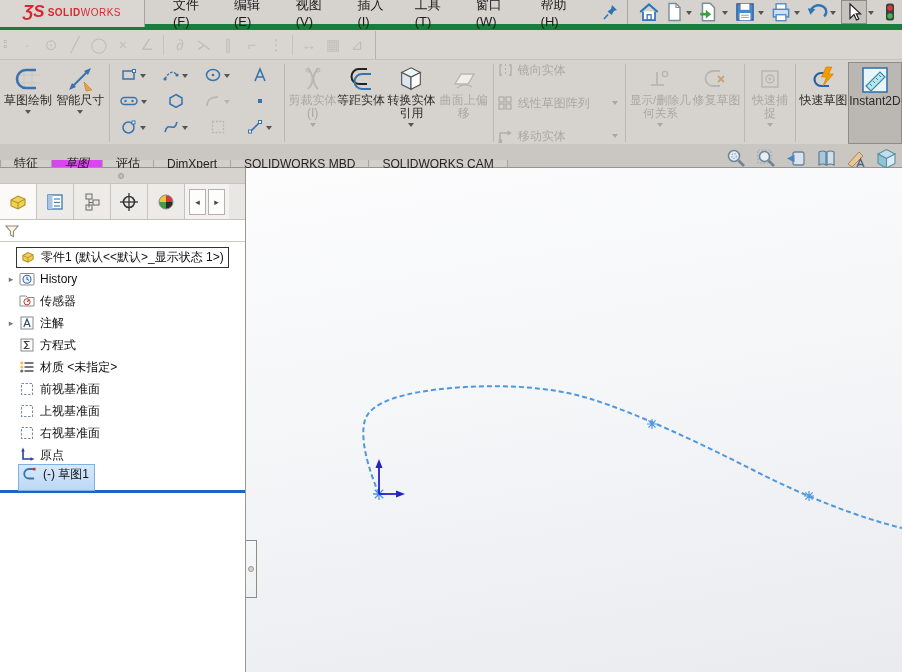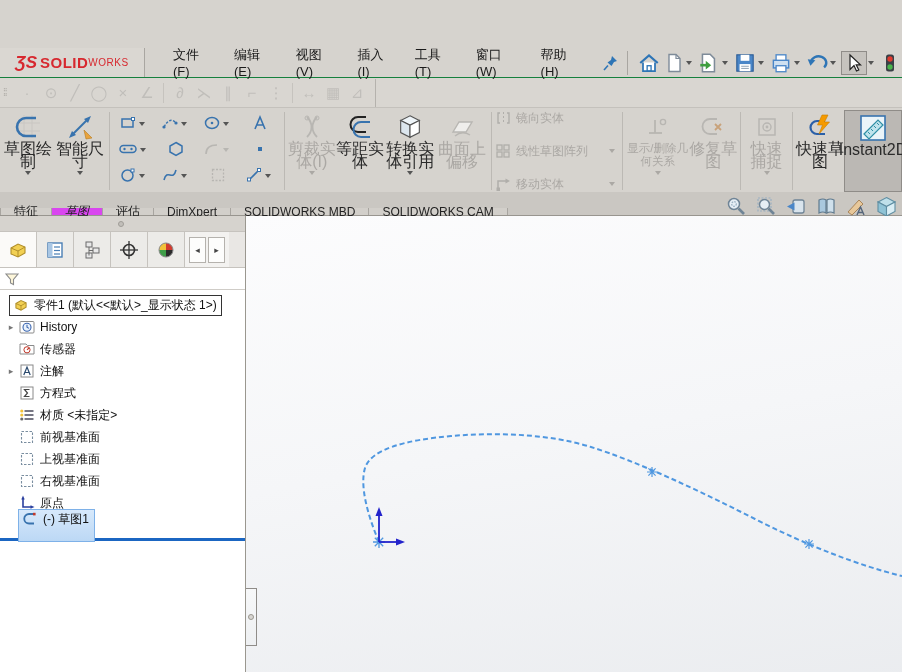--- a/index.html
+++ b/index.html
@@ -1,24 +1,24 @@
 <!DOCTYPE html>
 <html><head>
 <meta charset="utf-8">
 <style>
   * { margin:0; padding:0; box-sizing:border-box; user-select:none; }
   html,body { width:902px; height:672px; overflow:hidden; }
   body { font-family:"Liberation Sans", sans-serif; font-size:12px; color:#222; background:#d6d3ce; }
   .app { position:relative; width:902px; height:672px; }
 
   
-  .titlebar { height:30px; background:#d6d3ce; display:flex; align-items:center; border-bottom:1px solid #15803d;margin-top:48px; }
+  .titlebar { height:30px; background:#d6d3ce; display:flex; align-items:center; border-bottom:6px solid #15803d; }
   .logobox { width:158px; height:29px; display:flex; align-items:center; justify-content:center; background:#dad7d2; border-right:1px solid #a9a6a1; }
   .logomark { color:#d7282f; font-size:17px; font-weight:bold; font-style:italic; margin-right:3px; }
-  .logobold { color:#d7282f; font-size:15px; font-weight:bold; letter-spacing:.5px; }
+  .logobold { color:#d7282f; font-size:10px; font-weight:bold; letter-spacing:.5px; }
   .logolight { color:#d7282f; font-size:10px; letter-spacing:.5px; }
   .menus { display:flex; margin-left:16px; gap:0; }
   .menuitem { padding:4px 12px; font-size:13px; color:#1a1a1a; cursor:default; }
   .pinbtn { margin-left:10px; width:22px; height:22px; display:flex; align-items:center; justify-content:center; }
   .tbsep { width:1px; height:24px; background:#a9a6a1; margin:0 6px; }
   .qbar { display:flex; align-items:center; margin-left:2px; }
   .qbtn { display:flex; align-items:center; height:26px; padding:0 1px; }
   .qbtn svg { display:block; }
   .dd { width:0; height:0; border:3px solid transparent; border-top:4px solid #555; margin:4px 3px 0 1px; }
   .curbox { background:#c6c3be; border:1px solid #8f8c88; padding:0 1px; height:24px; display:flex; align-items:center; }
@@ -28,21 +28,21 @@
   .grip { color:#b0ada8; font-size:10px; letter-spacing:-1px; margin-right:6px; line-height:8px; width:6px; }
   .t2icon { width:24px; height:22px; display:flex; align-items:center; justify-content:center; color:#c0beba; font-size:15px; }
   .t2sep { width:1px; height:20px; background:#c6c3be; margin:0 4px; }
   .t2end { width:1px; height:28px; background:#b5b2ad; margin-left:6px; }
 
   
   .ribbon { height:84px; background:#d6d3ce; display:flex; align-items:stretch; padding:2px 0 0 2px; }
   .rsep { width:1px; background:#bcb9b4; margin:2px 3px; }
   .bigbtn { display:flex; flex-direction:column; align-items:center; justify-content:flex-start; padding-top:2px; position:relative; }
   .bigbtn .bicon { height:30px; display:flex; align-items:center; justify-content:center; }
-  .blabel { font-size:16px; line-height:13px; text-align:center; color:#2b2b2b; }
+  .blabel { font-size:12px; line-height:13px; text-align:center; color:#2b2b2b; }
   .blabel.dis { color:#aBA; color:#aba8a4; }
   .bdd { width:0;height:0;border:3px solid transparent;border-top:4px solid #555; margin-top:3px; }
   .bdd.dis { border-top-color:#aba8a4; }
   .shapegrid { display:grid; grid-template-columns:repeat(4, 42px); grid-template-rows:repeat(3, 26px); align-items:center; }
   .cell { display:flex; align-items:center; justify-content:center; gap:1px; height:26px; }
   .stackgrp { display:flex; flex-direction:column; justify-content:center; gap:16px; width:134px; }
   .stackrow { display:flex; align-items:center; gap:4px; color:#aba8a4; font-size:12px; }
   .stackrow .rdd { width:0;height:0;border:3px solid transparent;border-top:4px solid #aba8a4; margin-left:auto; margin-right:4px; margin-top:3px;}
   .instant { background:#bbb8b4; border:1px solid #8f8c88; }
 
@@ -65,23 +65,23 @@
   .ptab { width:37px; display:flex; align-items:center; justify-content:center; border-right:1px solid #c6c3be; background:#ecebe8; }
   .ptab.active { background:#fbfaf8; }
   .pscroll { width:44px; display:flex; align-items:center; justify-content:center; gap:2px; background:#f3f2f0; }
   .pscroll .sb { width:17px; height:26px; border:1px solid #b5b2ad; background:#fdfdfc; display:flex; align-items:center; justify-content:center; font-size:9px; color:#444; }
   .filterrow { height:22px; border-bottom:1px solid #cfccc7; display:flex; align-items:center; padding-left:4px; background:#fff; }
   .tree { padding-top:4px; font-size:12px; color:#111; background:#fff; }
   .trow { height:22px; display:flex; align-items:center; }
   .twist { width:14px; text-align:center; color:#777; font-size:9px; margin-left:4px; }
   .noarrow { width:14px; margin-left:4px; }
   .ticon { width:18px; height:16px; display:flex; align-items:center; justify-content:center; margin-right:4px; }
-  .rootrow { margin-left:9px; }
+  .rootrow { margin-left:16px; }
   .rootbox { display:inline-flex; align-items:center; border:1px solid #333; padding:1px 4px 1px 2px; }
-  .selbox { display:inline-flex; align-items:center; background:linear-gradient(#d7e9fb,#bcd8f5); border:1px solid #7eb1e8; padding:1px 5px 13px 2px; }
+  .selbox { display:inline-flex; align-items:center; background:linear-gradient(#d7e9fb,#bcd8f5); border:1px solid #7eb1e8; padding:1px 5px 7px 2px; }
   .rollback { height:3px; background:#1b66c2; width:245px; margin-top:2px; }
 
   
   .split-handle { position:absolute; left:246px; top:372px; width:11px; height:58px; border:1px solid #8f8c88; border-left:none; background:linear-gradient(180deg,#f7f8f9,#eef0f2); z-index:5; }
   .split-handle .dot { position:absolute; left:2px; top:25px; width:6px; height:6px; border-radius:50%; background:#d8d6d2; border:1px solid #9a978f; }
 
   
   .canvas { flex:1; position:relative; background:linear-gradient(170deg, #fcfcfd 0%, #f5f6f8 45%, #e9ebee 100%); overflow:hidden; }
   .canvas svg.cv { position:absolute; left:0; top:0; }
 </style>

